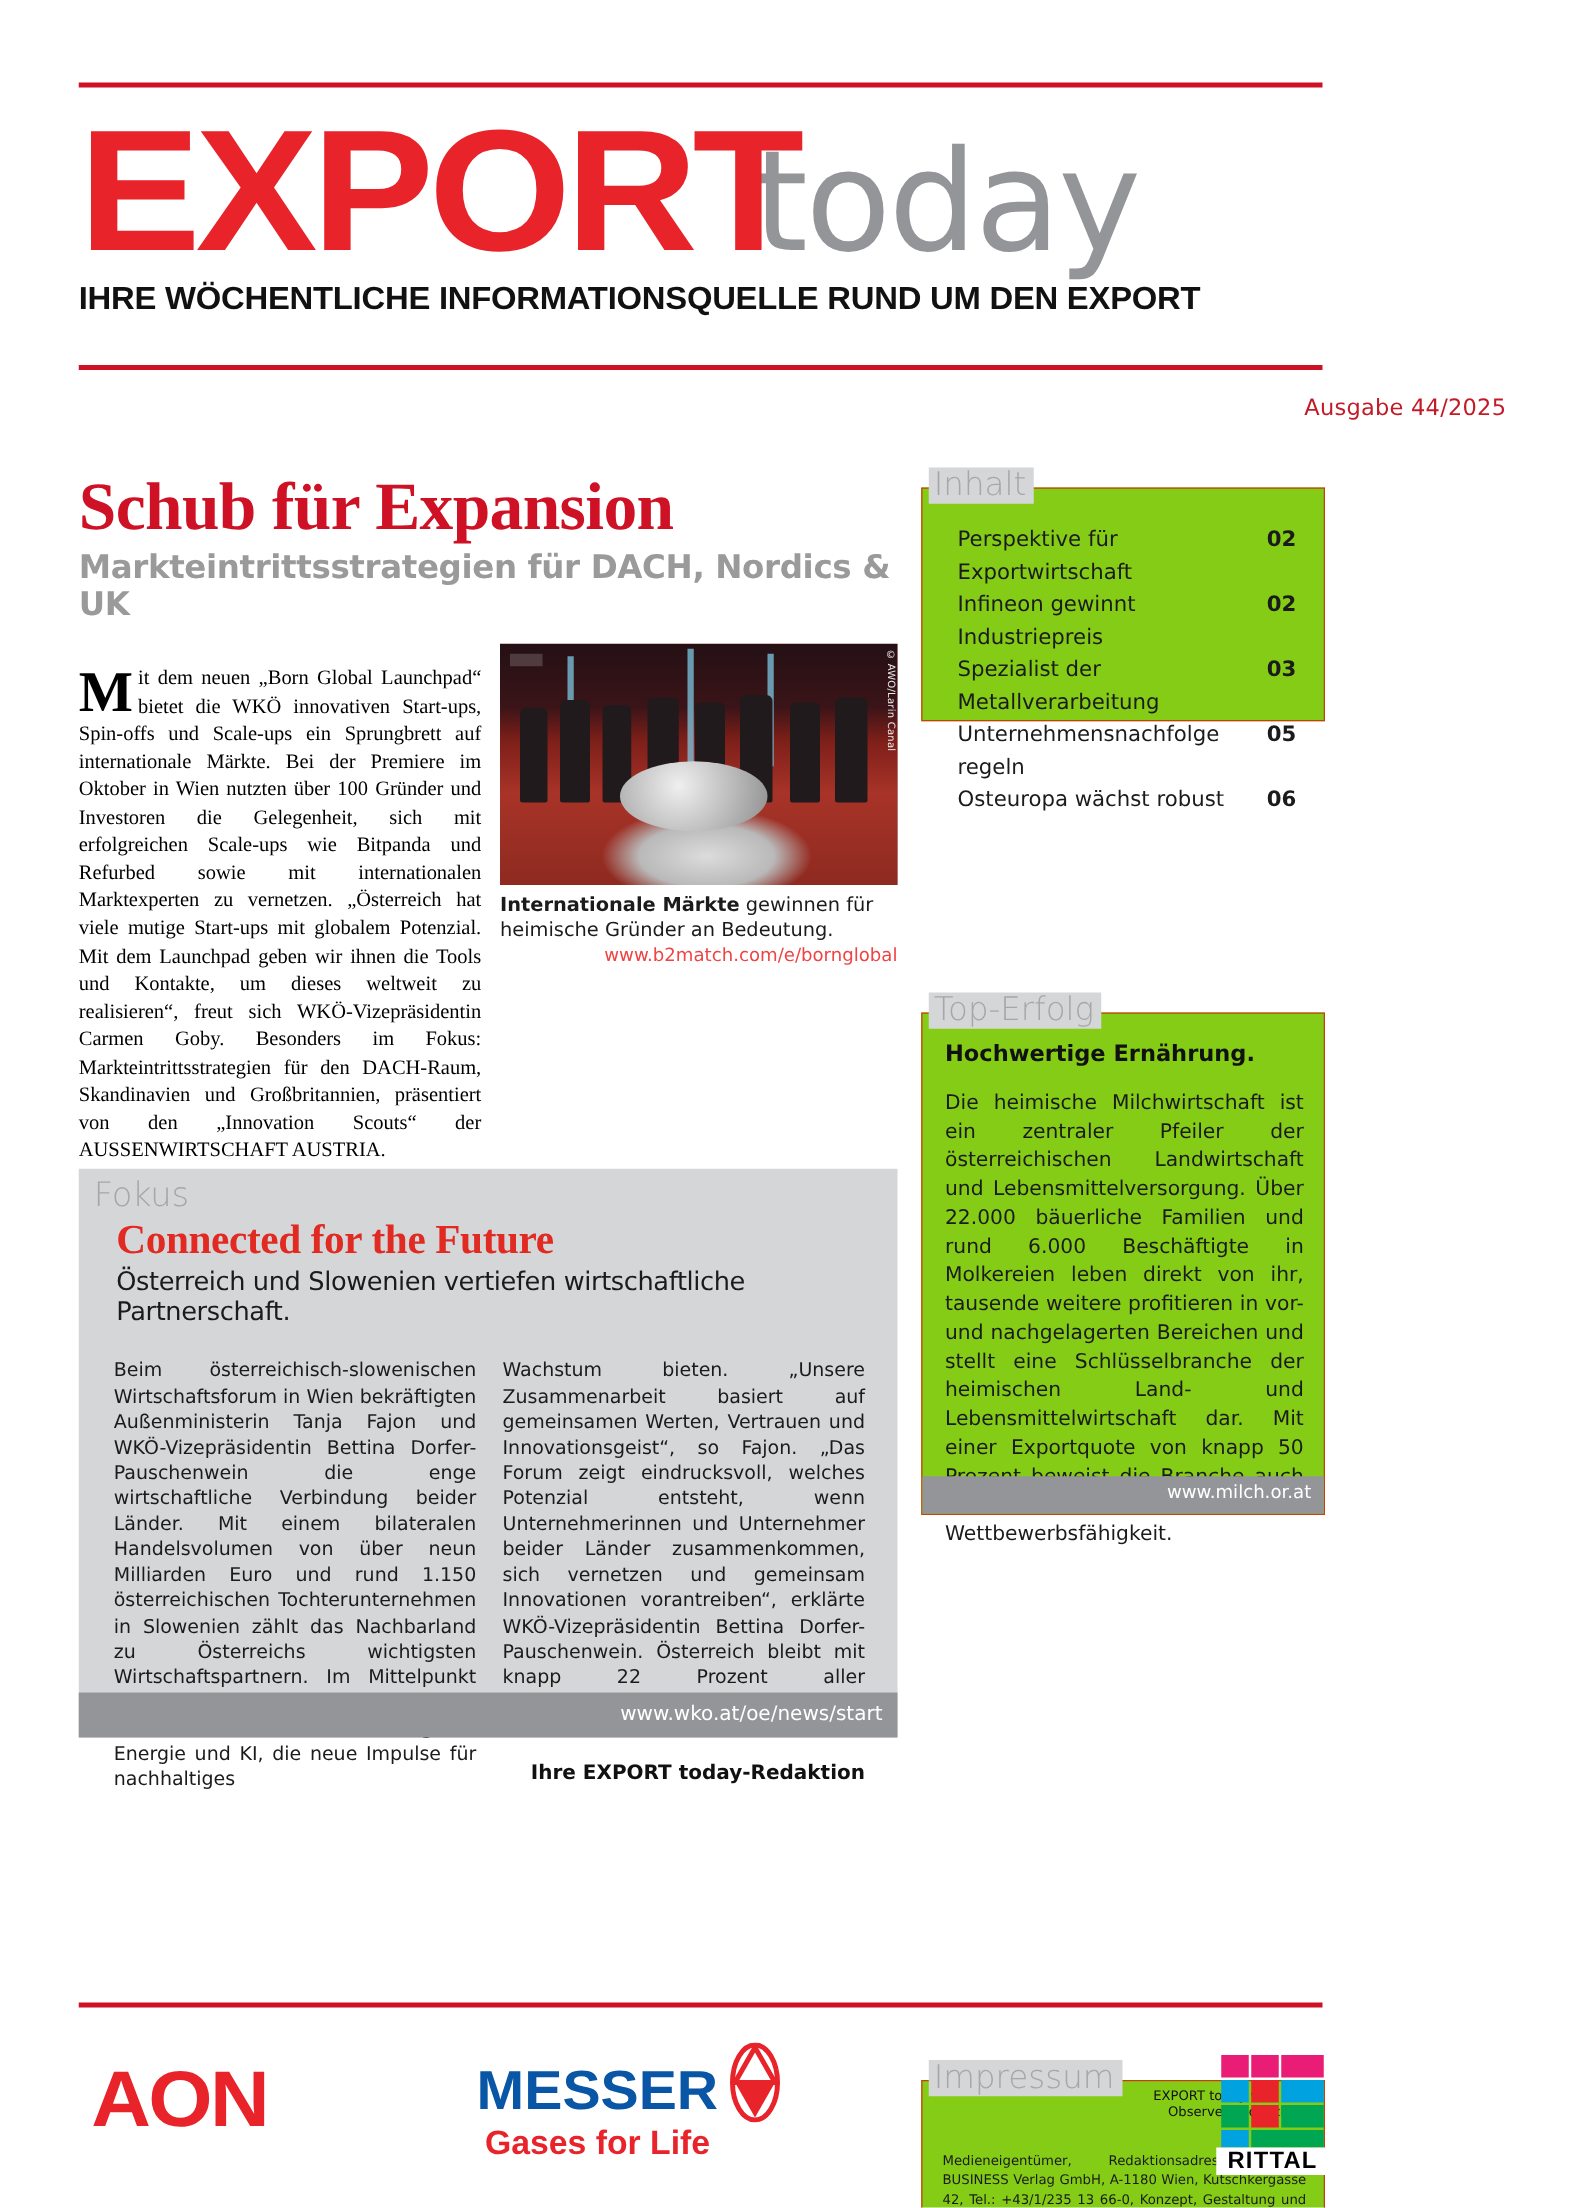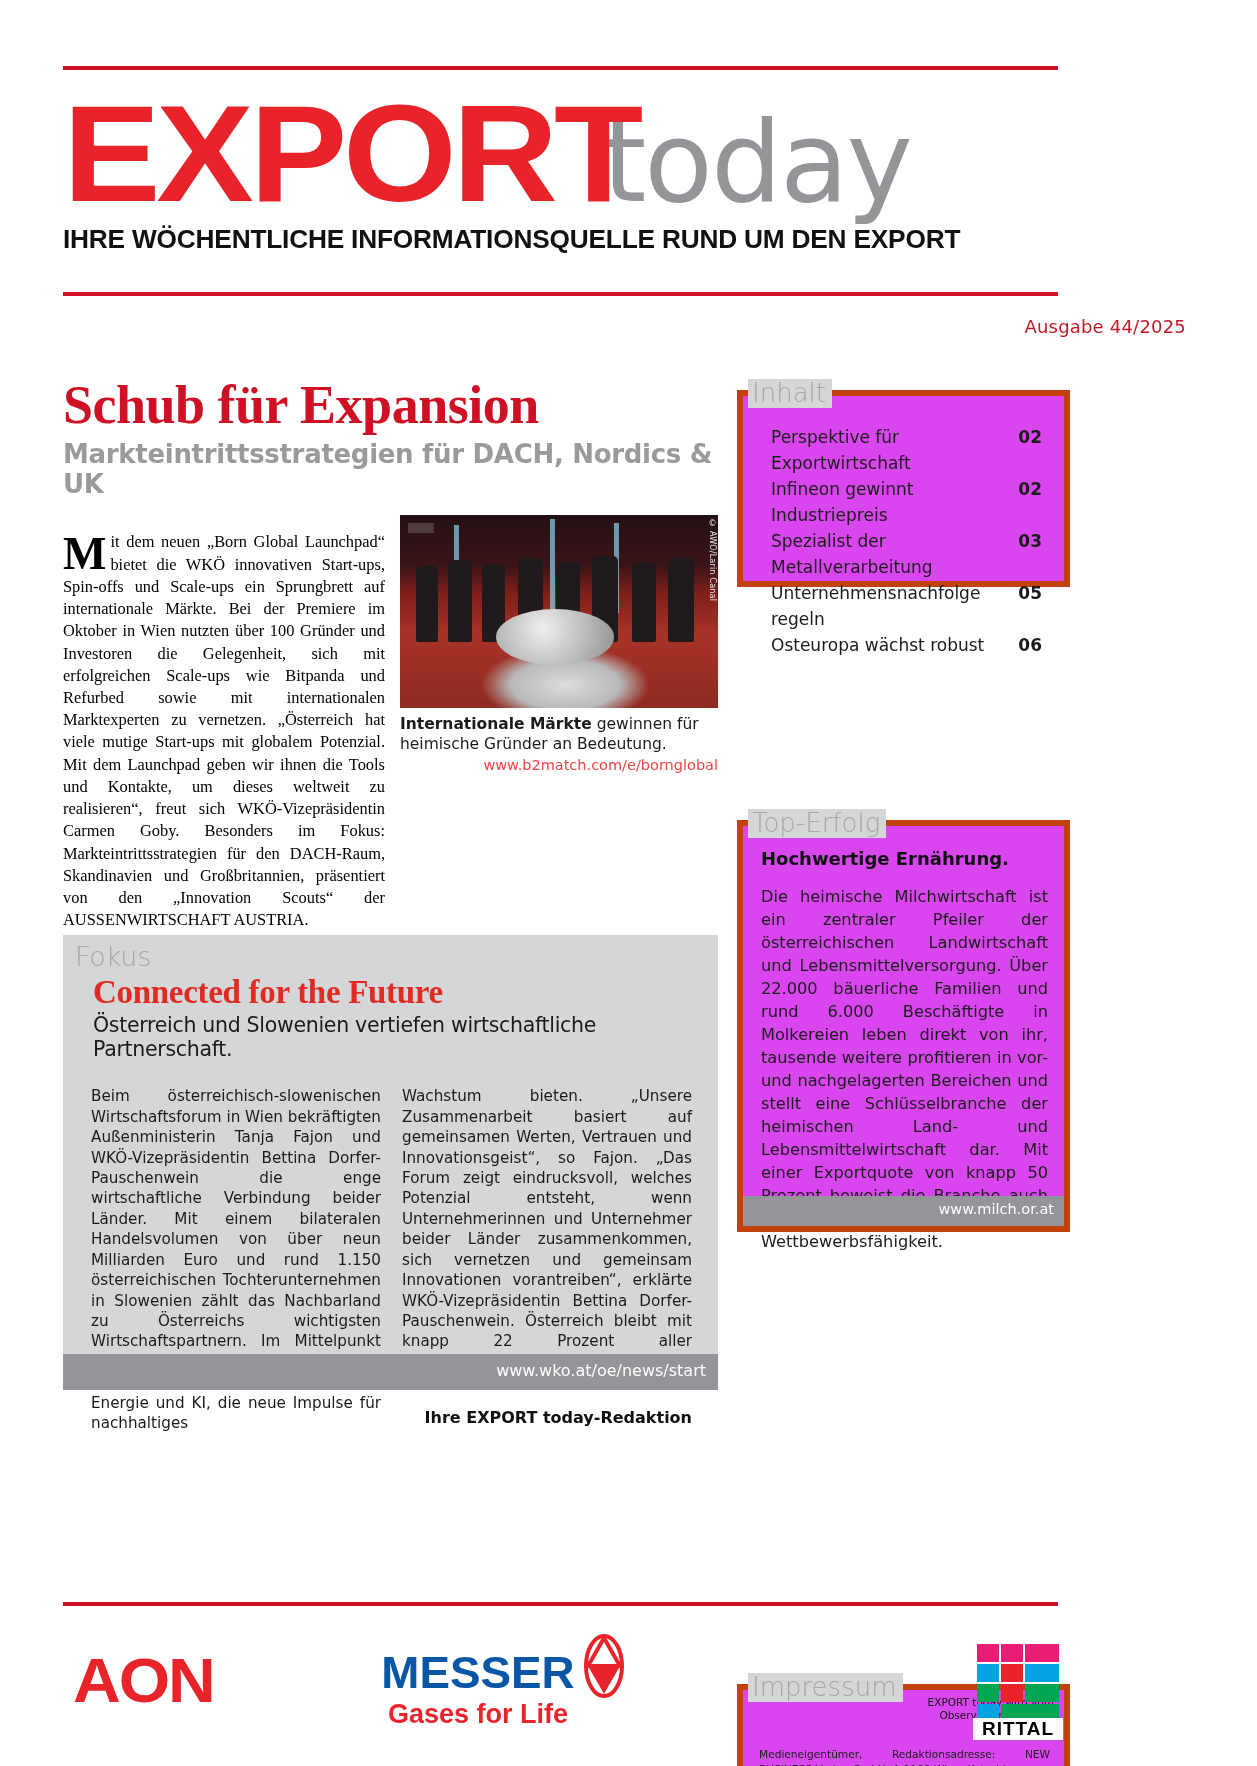--- a/index.html
+++ b/index.html
@@ -43,21 +43,21 @@
     font-weight:bold;
     font-size:25.5px;
     letter-spacing:-.2px;
     color:#111;
     margin-top:4px;
     transform:scaleX(1.03);
     transform-origin:left;
   }
 
   .issue{
-    position:absolute;right:71px;top:316px;
+    position:absolute;right:52px;top:316px;
     font-family:"DejaVu Sans", sans-serif;
     font-size:18px;color:#c31a28;letter-spacing:.2px;
   }
 
   
   .lead{position:absolute;left:63px;top:378px;width:655px;}
   .lead-head{
     font-family:"Liberation Serif", serif;
     font-weight:bold;
     font-size:54px;
@@ -165,21 +165,21 @@
   }
   .footbar span{
     position:absolute;right:12px;top:7px;
     font-family:"DejaVu Sans", sans-serif;
     font-size:16px;color:#fff;
   }
 
   
   .rail{position:absolute;left:737px;width:321px;}
   .box{
-    border:6px solid #c2410c;background:#d946ef;position:relative;
+    border:1px solid #c2410c;background:#84cc16;position:relative;
   }
   .box-label{
     position:absolute;left:5px;top:-17px;
     background:#d5d6d8;color:#a7a7a9;
     font-family:"DejaVu Sans", sans-serif;
     font-size:26px;line-height:1.12;padding:0 6px 0 4px;font-weight:300;
   }
 
   .toc{top:390px;height:185px;}
   .toc ul{list-style:none;margin:0;padding:28px 22px 0 28px;}

